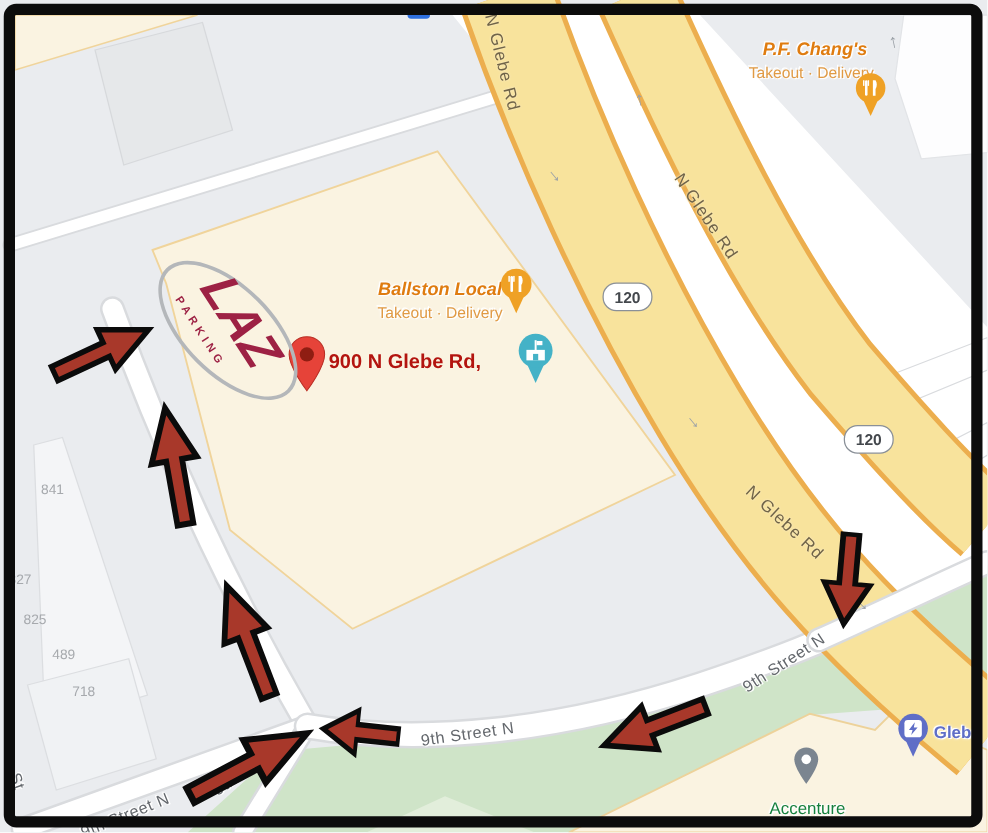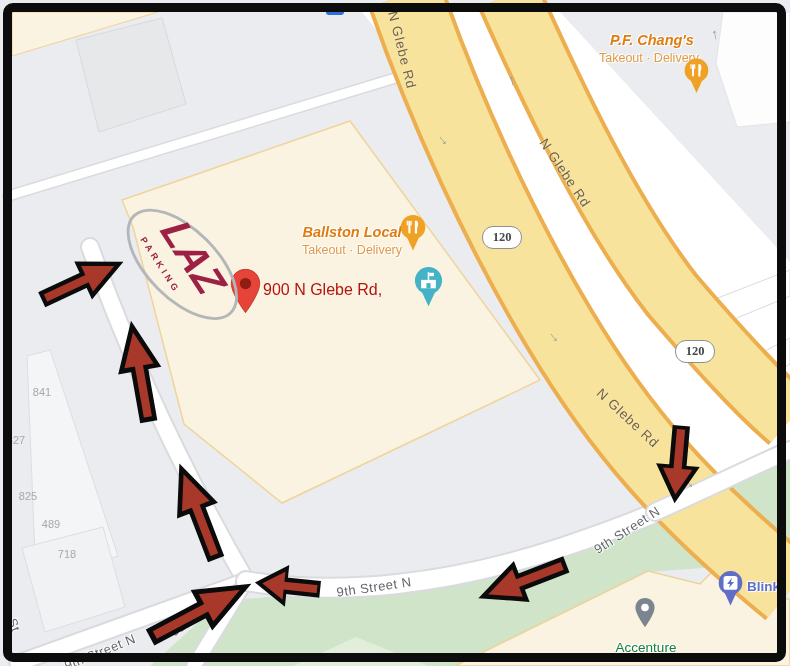--- a/index.html
+++ b/index.html
@@ -4,26 +4,26 @@
 <style>
   html,body{margin:0;padding:0;background:#ffffff;font-family:"Liberation Sans",sans-serif;}
   .stage{position:relative;width:790px;height:666px;background:#fff;overflow:hidden;}
   .geo{position:absolute;left:0;top:0;}
   
   .frame{position:absolute;left:3px;top:3px;right:4px;bottom:4px;border:9px solid #0c0c0c;border-radius:10px;pointer-events:none;z-index:60;}
   .lbl{position:absolute;white-space:nowrap;z-index:20;}
   .street{font-size:13px;color:#63676c;letter-spacing:.5px;text-shadow:0 0 2px #fff,0 0 2px #fff,1px 1px 0 #fff,-1px -1px 0 #fff;}
   .glebe{font-size:13.5px;color:#6f6348;letter-spacing:.9px;text-shadow:0 0 2px #f8e8b8,0 0 2px #f8e8b8;}
   .bnum{font-size:11px;color:#a6a9ad;z-index:15;text-align:right;}
-  .shield{position:absolute;width:38px;height:21px;background:#fff;border:1.5px solid #8a9098;border-radius:11px;display:flex;align-items:center;justify-content:center;font-size:12.5px;font-weight:bold;color:#44484d;z-index:22;font-family:Liberation Serif, serif;}
+  .shield{position:absolute;width:38px;height:21px;background:#fff;border:1.5px solid #8a9098;border-radius:11px;display:flex;align-items:center;justify-content:center;font-size:12.5px;font-weight:bold;color:#44484d;z-index:22;}
   .poi-name{font-weight:bold;font-size:14.5px;text-shadow:0 0 2px #fff,0 0 3px #fff,1px 1px 0 #fff,-1px -1px 0 #fff;}
   .poi-sub{font-size:12.5px;text-shadow:0 0 2px #fff,0 0 3px #fff,1px 1px 0 #fff,-1px -1px 0 #fff;}
   .orange-name{color:#df7c10;font-style:italic;}
   .orange-sub{color:#e09a44;}
-  .addr{position:absolute;left:263px;top:278px;font-size:16px;font-weight:normal;color:#b3140f;line-height:1.55;z-index:25;text-shadow:0 0 2px #fdf6e4;}
+  .addr{position:absolute;left:263px;top:278px;font-size:16px;font-weight:bold;color:#b3140f;line-height:1.55;z-index:25;text-shadow:0 0 2px #fdf6e4;}
   .pin{position:absolute;z-index:24;}
   .oneway{position:absolute;font-size:15px;font-weight:bold;color:#9ba1a7;z-index:14;}
   .arrow{position:absolute;z-index:40;overflow:visible;}
   .arrow polygon{fill:#a8382a;stroke:#0b0b0b;stroke-width:5;stroke-linejoin:miter;}
   .bluesliver{position:absolute;left:326px;top:8px;width:18px;height:7px;background:#2e6fde;border-radius:3px;z-index:5;}
   
   .laz{position:absolute;left:118px;top:210px;width:118px;height:118px;transform:rotate(57deg);z-index:26;}
   .laz-swoosh{position:absolute;left:-12px;top:16px;width:134px;height:66px;border:3px solid #b4b7ba;border-radius:50%;transform:rotate(-12deg);}
   .laz-word{position:absolute;left:18px;top:16px;font-size:41px;font-weight:bold;font-style:italic;color:#9d2144;letter-spacing:0px;transform:skewX(-6deg);}
   .laz-sub{position:absolute;left:14px;top:66px;font-size:9px;font-weight:bold;color:#9d2144;letter-spacing:3.5px;}
@@ -93,21 +93,21 @@
   <div class="lbl street" style="left:374px;top:587px;transform:translate(-50%,-50%) rotate(-8deg)">9th Street N</div>
   <div class="lbl street" style="left:627px;top:530px;transform:translate(-50%,-50%) rotate(-33deg)">9th Street N</div>
   <div class="lbl street" style="left:100px;top:652px;transform:translate(-50%,-50%) rotate(-22deg)">9th Street N</div>
   <div class="lbl street" style="left:203px;top:612px;transform:translate(-50%,-50%) rotate(-34deg)">9th Street N</div>
   <div class="lbl street" style="left:14px;top:625px;transform:translate(-50%,-50%) rotate(70deg)">St</div>
 
   <div class="shield" style="left:482px;top:226px">120</div>
   <div class="shield" style="left:675px;top:340px">120</div>
 
   <div class="lbl bnum" style="left:42px;top:392px;transform:translate(-50%,-50%)">841</div>
-  <div class="lbl bnum" style="left:16px;top:440px;transform:translate(-50%,-50%)">827</div>
+  <div class="lbl bnum" style="left:16px;top:464px;transform:translate(-50%,-50%)">827</div>
   <div class="lbl bnum" style="left:28px;top:496px;transform:translate(-50%,-50%)">825</div>
   <div class="lbl bnum" style="left:51px;top:524px;transform:translate(-50%,-50%)">489</div>
   <div class="lbl bnum" style="left:67px;top:554px;transform:translate(-50%,-50%)">718</div>
 
   <div class="lbl poi-name orange-name" style="left:652px;top:40px;transform:translate(-50%,-50%)">P.F. Chang's</div>
   <div class="lbl poi-sub orange-sub" style="left:649px;top:58px;transform:translate(-50%,-50%)">Takeout · Delivery</div>
   <svg class="pin" style="left:683px;top:58px" width="27" height="36" viewBox="0 0 24 32">
     <path d="M12 31 L6.5 19 L17.5 19 Z" fill="#efa125"></path>
     <circle cx="12" cy="11" r="10.5" fill="#efa125"></circle>
     <rect x="8" y="5.5" width="1.8" height="11" rx="0.9" fill="#fff"></rect>
@@ -155,21 +155,21 @@
     <circle cx="12" cy="11.5" r="4.2" fill="#ffffff"></circle>
   </svg>
   <div class="lbl poi-sub" style="left:646px;top:647px;transform:translate(-50%,-50%);color:#15803d;font-size:13.5px">Accenture</div>
 
   <svg class="pin" style="left:717px;top:570px" width="27" height="37" viewBox="0 0 24 32">
     <path d="M12 31 L6.5 19 L17.5 19 Z" fill="#5f6ec7"></path>
     <circle cx="12" cy="11" r="10.5" fill="#5f6ec7"></circle>
     <rect x="5.8" y="4.8" width="12.4" height="12.4" rx="2.4" fill="#ffffff"></rect>
     <polygon points="13.2,6.5 9,12 11.6,12 10.6,15.6 15.2,10.2 12.5,10.2" fill="#5f6ec7"></polygon>
   </svg>
-  <div class="lbl poi-sub" style="left:747px;top:586px;transform:translate(0,-50%);color:#5f6ec7;font-weight:bold;font-size:13.5px">Blink</div>
+  <div class="lbl poi-sub" style="left:747px;top:586px;transform:translate(0,-50%);color:#5f6ec7;font-weight:bold;font-size:13.5px">Glebe</div>
 
   <svg class="arrow" style="left:38px;top:260px;width:88px;height:42px;transform:rotate(-25deg)" viewBox="0 0 104 48" preserveAspectRatio="none">
       <polygon points="2,17 56,17 56,4 100,24 56,44 56,31 2,31"></polygon>
     </svg>
   <svg class="arrow" style="left:90px;top:350px;width:100px;height:44px;transform:rotate(-100deg)" viewBox="0 0 104 48" preserveAspectRatio="none">
       <polygon points="2,17 56,17 56,4 100,24 56,44 56,31 2,31"></polygon>
     </svg>
   <svg class="arrow" style="left:148px;top:490px;width:100px;height:44px;transform:rotate(-111deg)" viewBox="0 0 104 48" preserveAspectRatio="none">
       <polygon points="2,17 56,17 56,4 100,24 56,44 56,31 2,31"></polygon>
     </svg>

